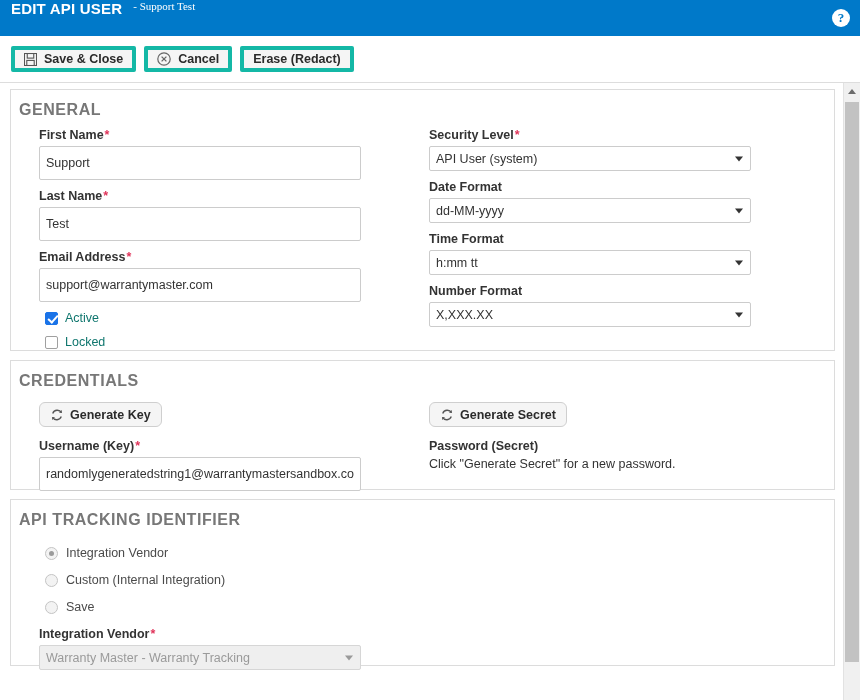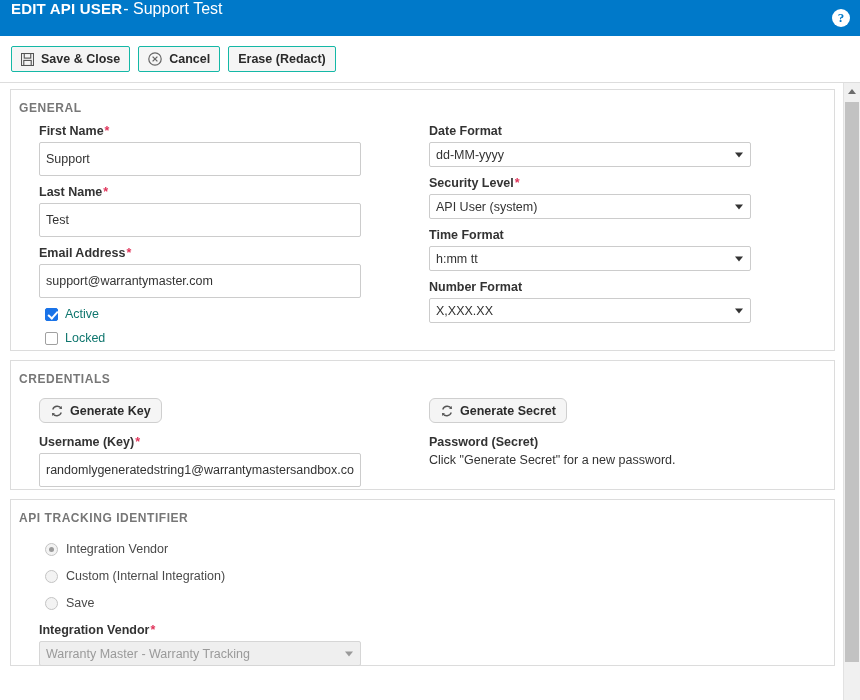--- a/index.html
+++ b/index.html
@@ -18,22 +18,23 @@
     background: #0079c9;
     color: #ffffff;
     display: flex; align-items: flex-start;
   }
   .titlebar .title-strong {
     font-size: 15px; font-weight: bold;
     letter-spacing: .2px;
     margin-left: 11px;
   }
   .titlebar .title-rest {
-    font-size: 16px; font-weight: normal;
-    margin-left: 1px;
+    font-size: 11px; font-weight: normal;
+    margin-left: 11px;
+    font-family: Liberation Serif, serif;
   }
   .help-icon {
     position: absolute; right: 10px; top: 9px;
     width: 18px; height: 18px; border-radius: 50%;
     background: #ffffff; color: #0079c9;
     font-size: 13px; font-weight: bold;
     line-height: 18px; text-align: center;
     cursor: pointer;
     font-family: "Liberation Serif", serif;
   }
@@ -43,21 +44,21 @@
     position: absolute; left: 0; top: 36px;
     width: 860px; height: 47px;
     background: #ffffff;
     display: flex; align-items: center;
     padding-left: 11px;
     border-bottom: 1px solid #dddddd;
   }
   .tb-btn {
     height: 26px;
     background: #f5f5f5;
-    border: 1px solid #14b8a6;
+    border: 4px solid #14b8a6;
     border-radius: 2px;
     display: inline-flex; align-items: center;
     padding: 0 9px;
     margin-right: 8px;
     font-size: 12.5px; font-weight: bold;
     color: #2b2b2b;
     cursor: pointer;
     white-space: nowrap;
   }
   .tb-btn svg { margin-right: 7px; display: block; }
@@ -76,21 +77,21 @@
   }
 
   .card {
     background: #ffffff;
     border: 1px solid #dcdcdc;
     margin-bottom: 9px;
     padding: 10px 0 14px 0;
     position: relative;
   }
   .card-title {
-    font-size: 12px;
+    font-size: 16px;
     font-weight: bold;
     color: #777777;
     letter-spacing: .55px;
     margin: 1px 0 9px 8px;
   }
   .cols { position: relative; }
   .col-left  { position: absolute; left: 28px;  top: 0; width: 322px; }
   .col-right { position: absolute; left: 418px; top: 0; width: 322px; }
 
   .field { margin-bottom: 9px; }
@@ -290,32 +291,32 @@
             <span class="cblabel">Active</span>
           </div>
           <div class="cbrow">
             <span class="cbx"></span>
             <span class="cblabel">Locked</span>
           </div>
         </div>
 
         <div class="col-right">
           <div class="field">
+            <label class="fl">
+              <span>Security Level</span><span class="req">*</span>
+            </label>
+            <div class="sel">
+              <span>API User (system)</span>
+              <span class="chev"></span>
+            </div>
+          </div>
+          <div class="field">
             <label class="fl">Date Format</label>
             <div class="sel">
               <span>dd-MM-yyyy</span>
-              <span class="chev"></span>
-            </div>
-          </div>
-          <div class="field">
-            <label class="fl">
-              <span>Security Level</span><span class="req">*</span>
-            </label>
-            <div class="sel">
-              <span>API User (system)</span>
               <span class="chev"></span>
             </div>
           </div>
           <div class="field">
             <label class="fl">Time Format</label>
             <div class="sel">
               <span>h:mm tt</span>
               <span class="chev"></span>
             </div>
           </div>

